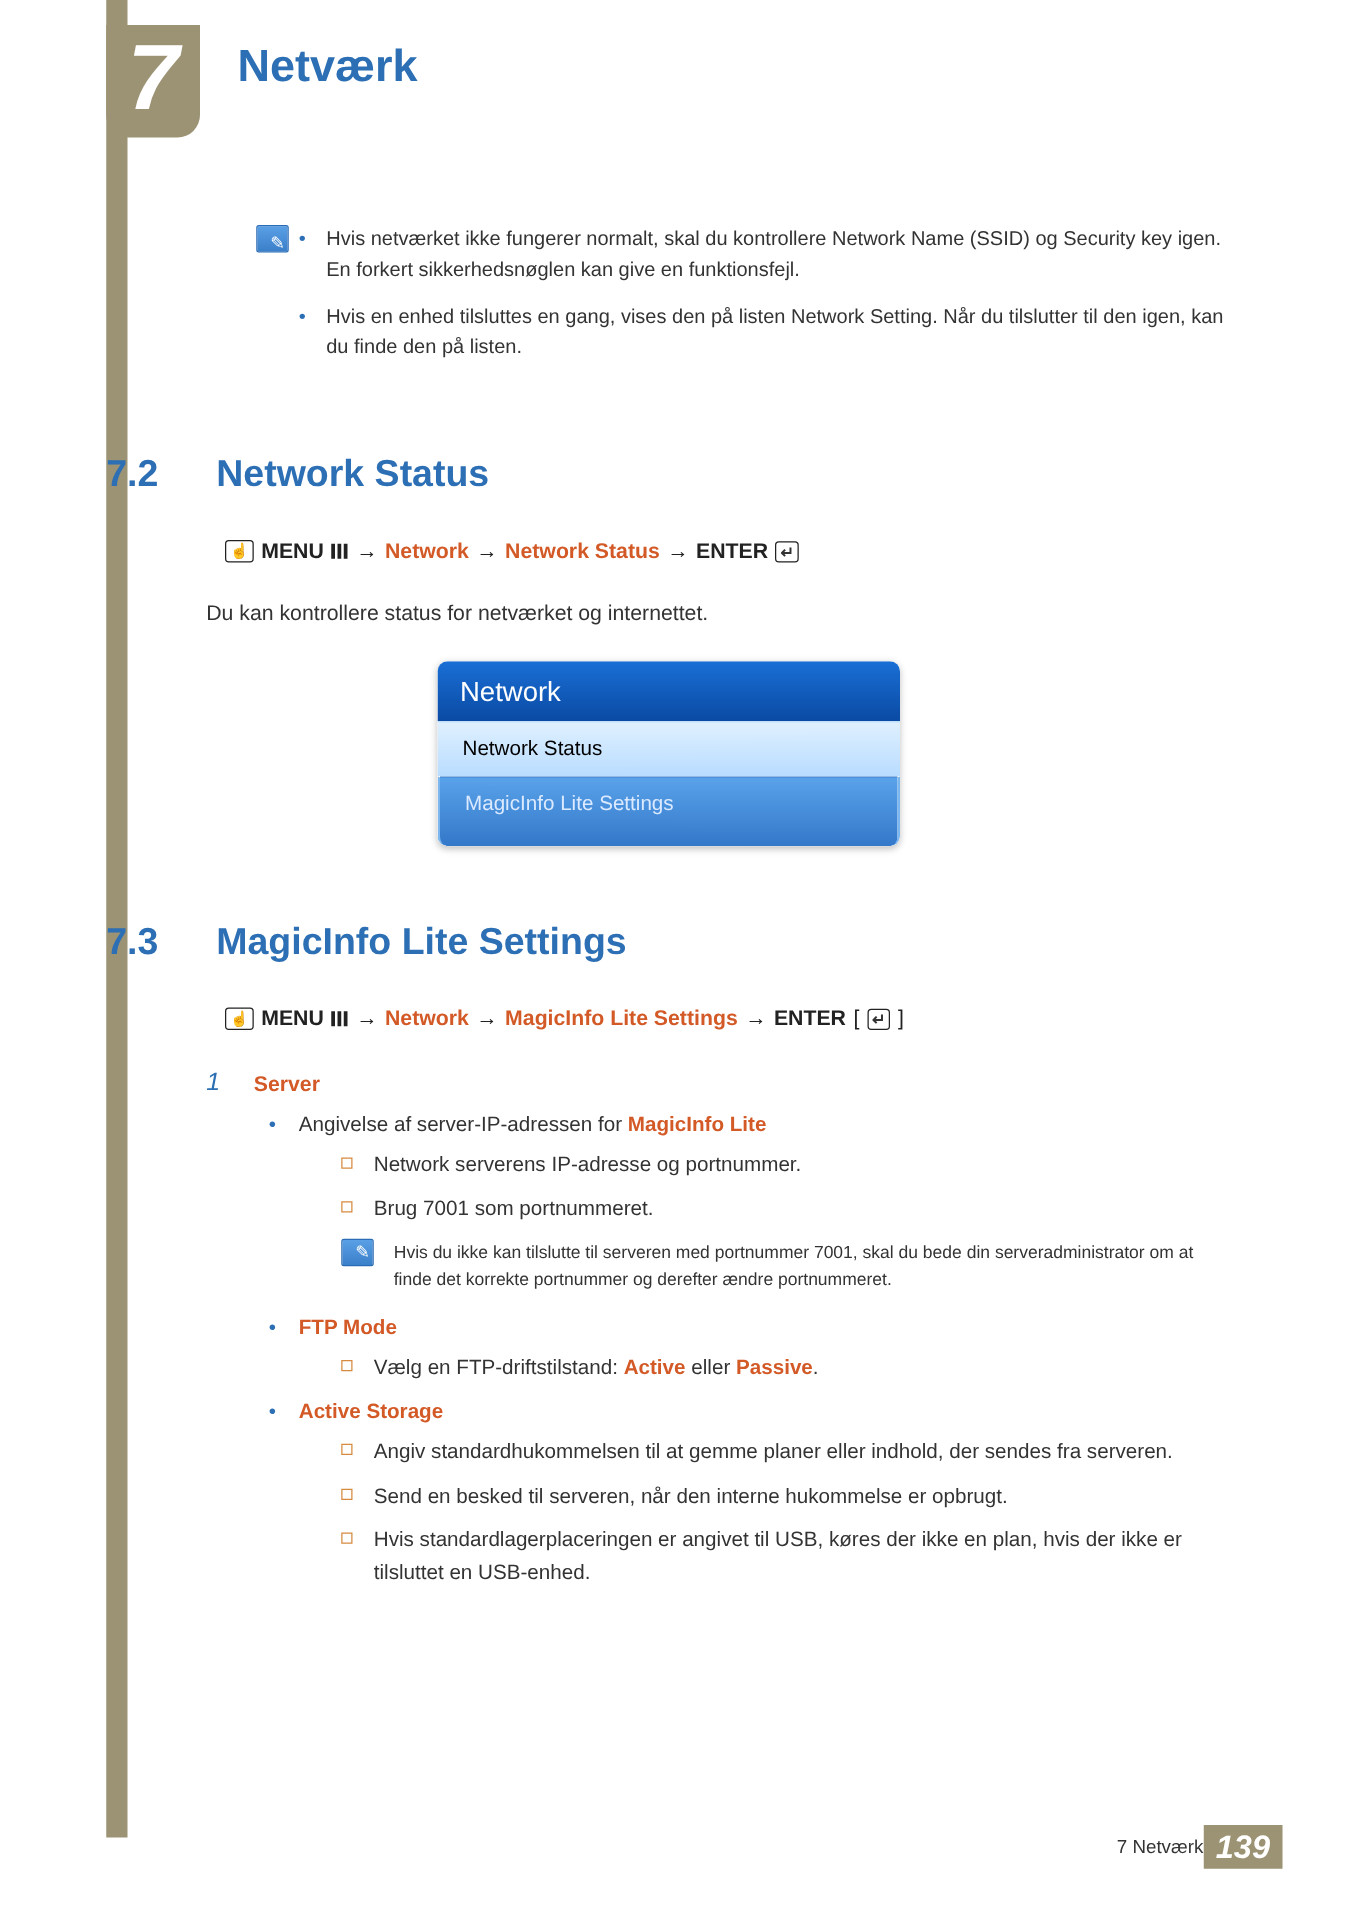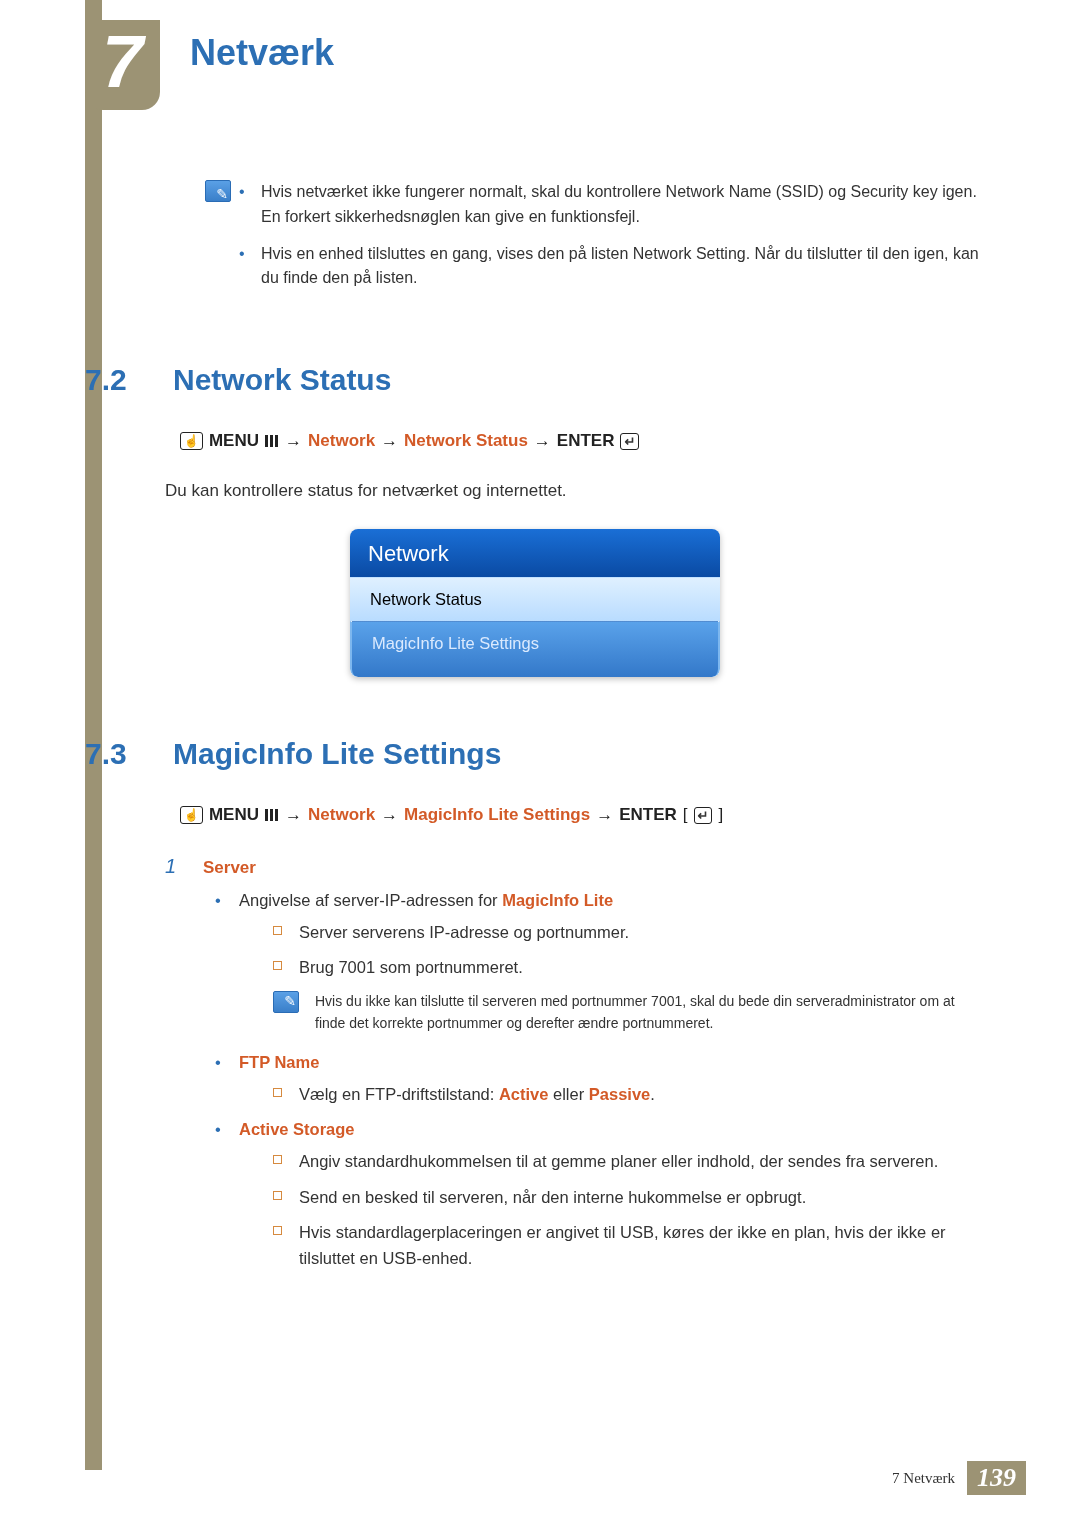--- a/index.html
+++ b/index.html
@@ -226,22 +226,21 @@
     padding-left: 34px;
     margin: 8px 0 16px 0;
   }
   .inline-note .txt { font-size:14px; line-height:1.55; }
   .footer {
     position:absolute;
     bottom:32px;
     right:54px;
     display:flex;
     align-items:center;
-    gap:12px;
-    font-family:Liberation Serif, serif;
+    gap:0;
   }
   .footer .ftxt { font-size:15px; color:#333; }
   .footer .fnum {
     background:#9c9374;
     color:#fff;
     font-weight:bold;
     font-style:italic;
     font-size:26px;
     padding:2px 10px;
   }
@@ -320,30 +319,30 @@
 
     <div class="numbered-item">
       <span class="num">1</span>
       <span class="label">Server</span>
     </div>
 
     <ul class="level2">
       <li>
         <span>Angivelse af server-IP-adressen for </span><span class="orange-bold">MagicInfo Lite</span>
         <ul class="level3">
-          <li>Server serverens IP-adresse og portnummer.</li>
+          <li>Network serverens IP-adresse og portnummer.</li>
           <li>Brug 7001 som portnummeret.</li>
         </ul>
         <div class="inline-note">
           <div class="note-icon"></div>
           <div class="txt">Hvis du ikke kan tilslutte til serveren med portnummer 7001, skal du bede din serveradministrator om at finde det korrekte portnummer og derefter ændre portnummeret.</div>
         </div>
       </li>
       <li>
-        <span class="orange-bold">FTP Name</span>
+        <span class="orange-bold">FTP Mode</span>
         <ul class="level3">
           <li>
             <span>Vælg en FTP-driftstilstand: </span><span class="orange-bold">Active</span><span> eller </span><span class="orange-bold">Passive</span><span>.</span>
           </li>
         </ul>
       </li>
       <li>
         <span class="orange-bold">Active Storage</span>
         <ul class="level3">
           <li>Angiv standardhukommelsen til at gemme planer eller indhold, der sendes fra serveren.</li>

